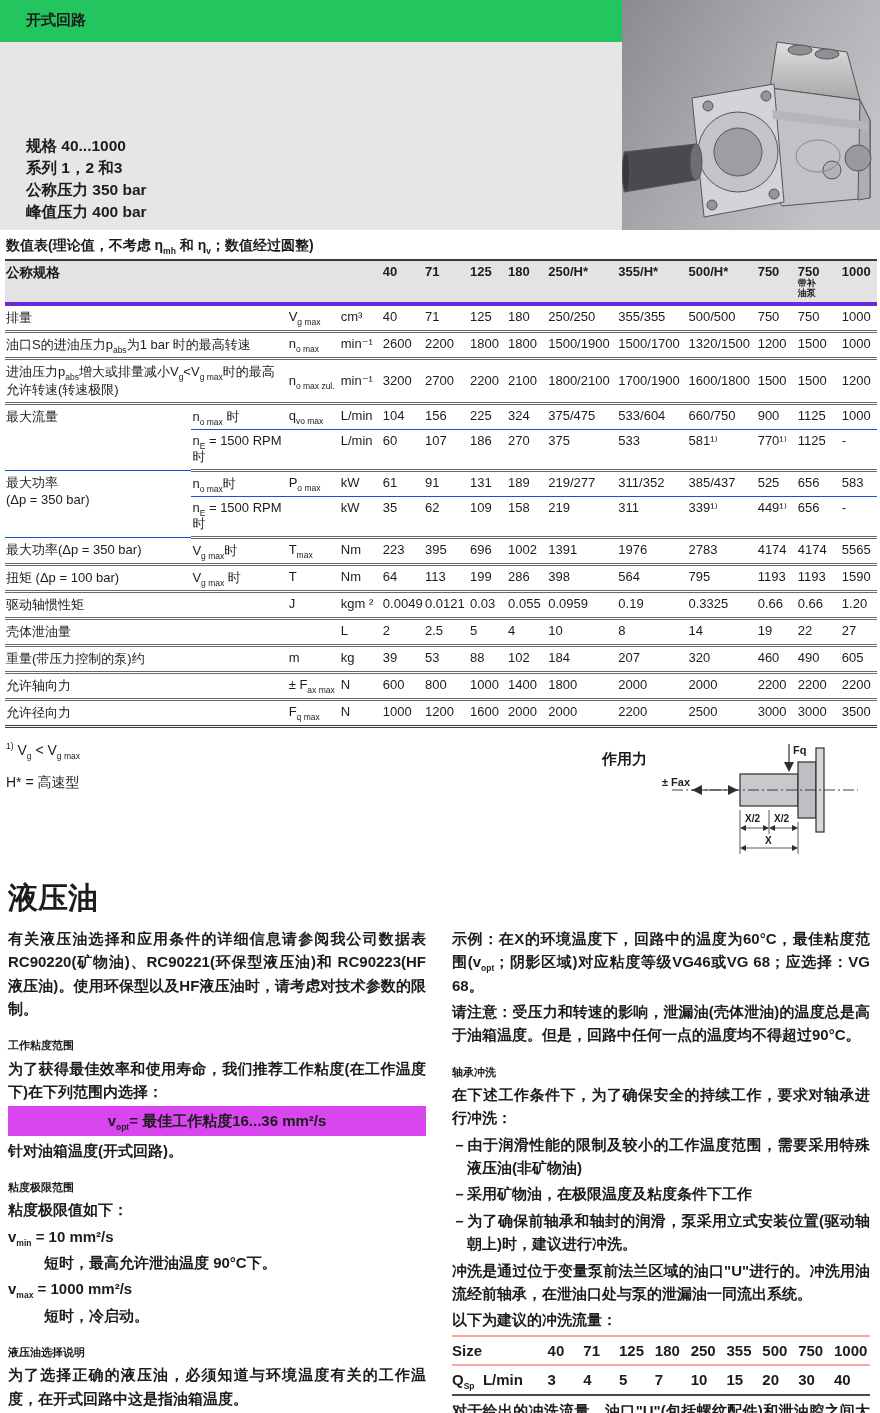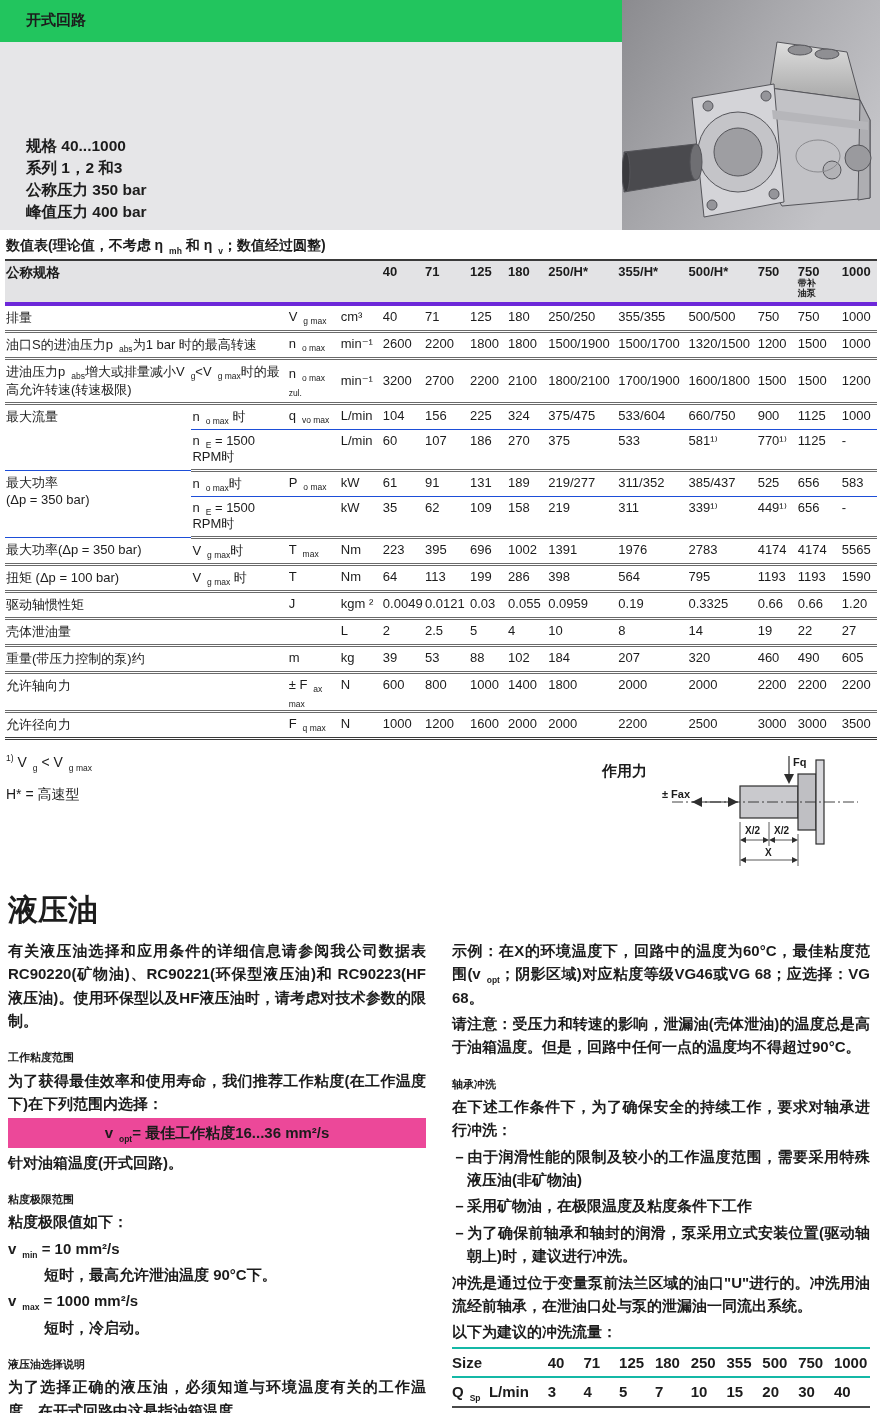--- a/index.html
+++ b/index.html
@@ -21,41 +21,41 @@
   table.spec th,table.spec td{padding:3px 1px;vertical-align:top;text-align:left;font-weight:normal;word-wrap:break-word;}
   table.spec thead th{border-top:2px solid #3a3a3a;border-bottom:4px solid #6d28d9;background:#e3e3e5;font-weight:bold;}
   table.spec th.lbl{font-size:13.5px;}
   td.lbl{font-weight:bold;}
   td.cond,td.sym,td.unit{font-weight:normal;}
   tr.dsep td{border-bottom:3px double #6a6a6a;}
   tr.ssep td{border-bottom:1px solid #1d4ed8;}
   td.grp{border-bottom:3px double #6a6a6a;}
   tr.end td{border-bottom:3px double #3a3a3a;margin-left:21px;}
   tr.vmid td{vertical-align:middle;}
-  sub{font-size:8.5px;line-height:0;padding-left:6px;}
+  sub{font-size:8.5px;line-height:0;}
   sup{font-size:8.5px;line-height:0;}
   th .small{font-size:9px;line-height:1.1;font-weight:bold;}
   
   .fnrow{display:flex;margin:10px 6px 0 6px;}
   .fn{flex:1;font-size:14px;padding-top:4px;}
   .fn .f1{margin-bottom:16px;}
   .force{width:210px;position:relative;padding-right:2px;}
   .force .ft{position:absolute;left:-60px;top:12px;font-size:15px;font-weight:bold;}
   
   .fluid{margin:14px 8px 0 8px;}
   .fluid h1{font-size:30px;margin:0 0 8px 0;font-weight:bold;}
   .cols{display:flex;gap:26px;}
   .col{width:418px;font-size:15px;line-height:1.56;text-align:justify;font-weight:bold;}
   .col p{margin:0 0 3px 0;}
   .col h3{font-size:11px;margin:17px 0 2px 0;}
-  .vopt-box{background:#ec4899;text-align:center;padding:3px 2px;margin:3px 0 3px 0;}
+  .vopt-box{background:#d946ef;text-align:center;padding:3px 2px;margin:3px 0 3px 0;}
   .ind{padding-left:2.4em;}
   .dash{padding-left:1em;text-indent:-1em;margin:0;}
   table.flush{width:100%;border-collapse:collapse;font-size:15px;font-weight:bold;margin:3px 0 3px 0;}
-  table.flush td{border-top:2px solid #14b8a6;padding:2px 0;text-align:left;}
+  table.flush td{border-top:2px solid #fca5a5;padding:2px 0;text-align:left;}
   table.flush tr.ft-last td{border-bottom:2px solid #4a4a4a;}
   table.flush td.ft-l{width:96px;}
   table.flush td.num{width:36px;}
 </style>
 </head>
 <body>
 
 <div class="hdr">
   <div class="bar1">
     <span class="t">开式回路</span>

